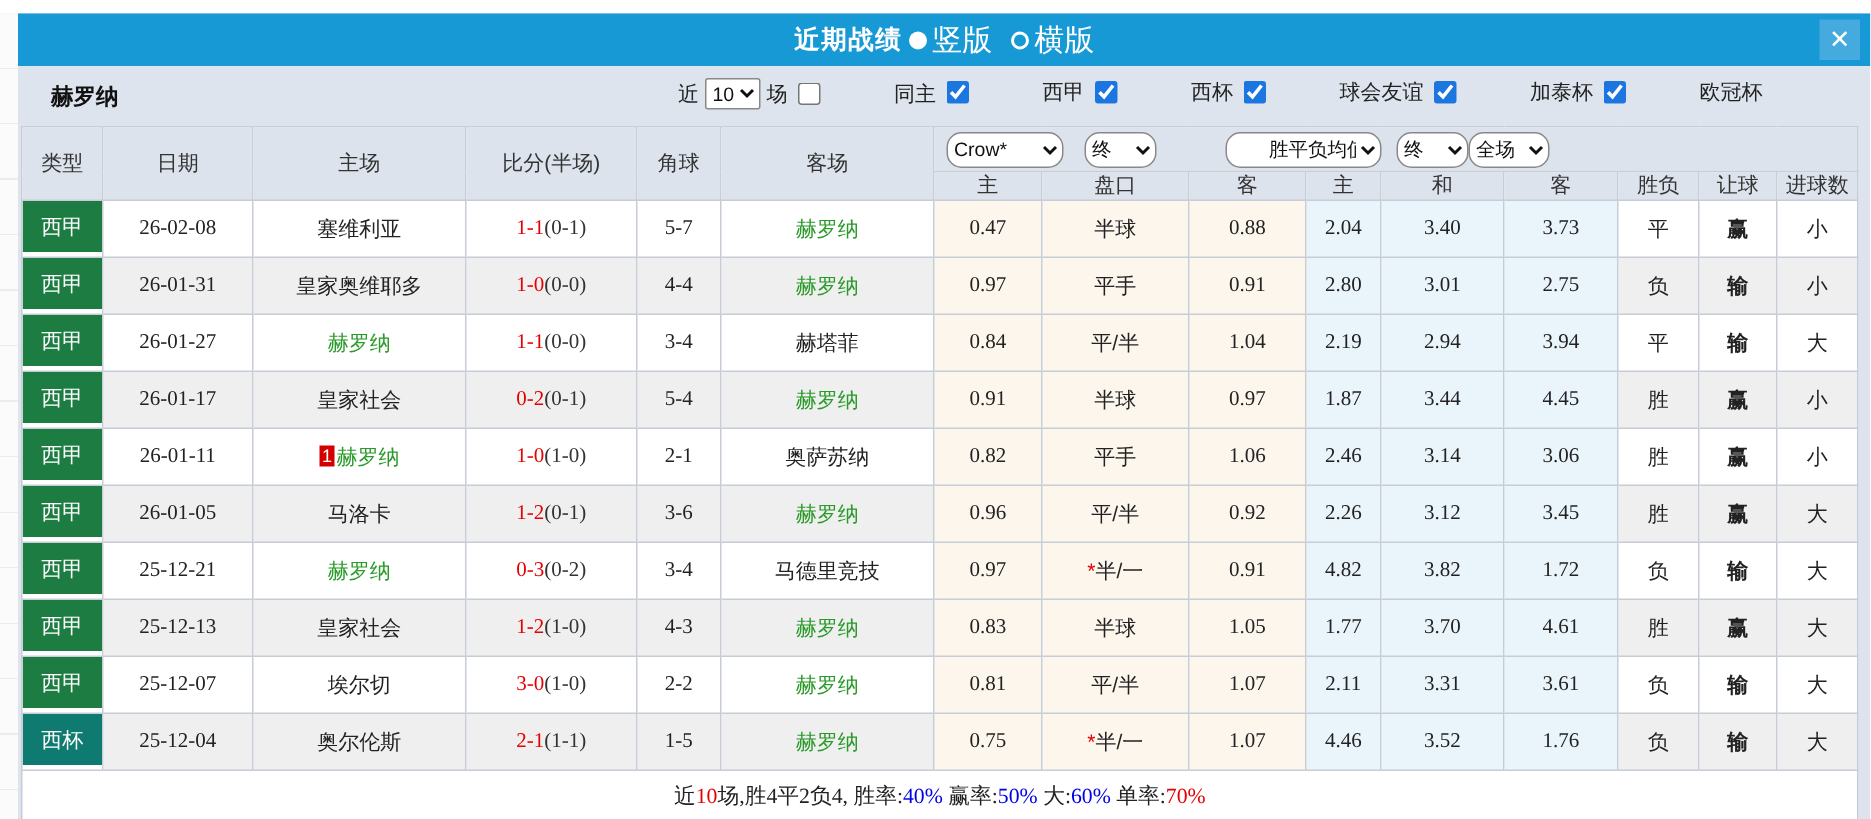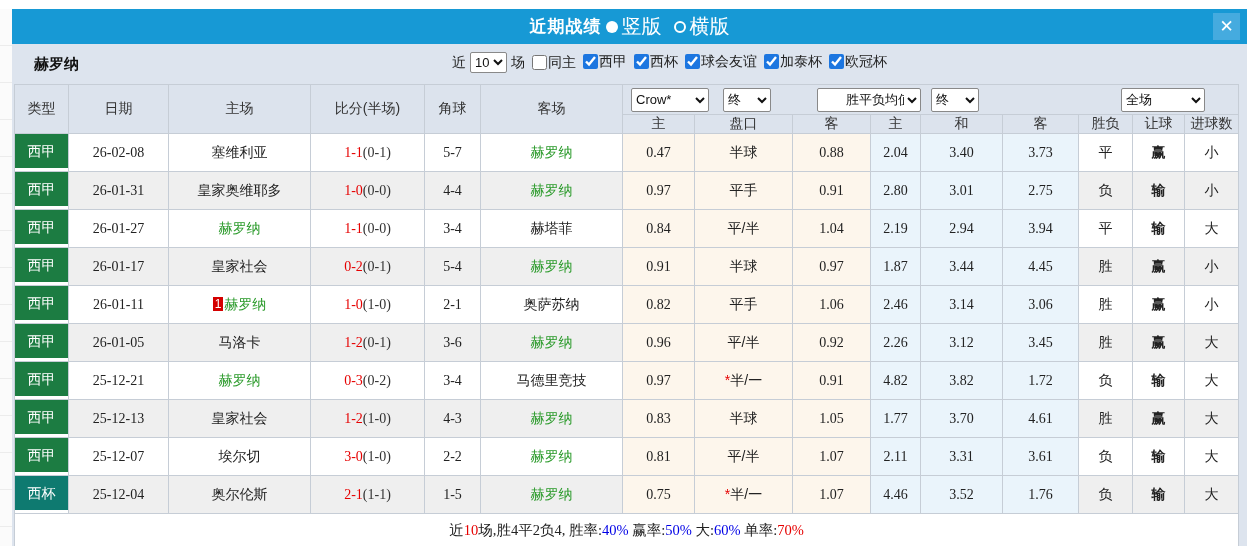--- a/index.html
+++ b/index.html
@@ -19,36 +19,36 @@
   .radio-label{cursor:pointer;}
   .close-btn{position:absolute;right:7px;top:4px;width:27px;height:27px;background:#45abdf;color:#fff;
     display:flex;align-items:center;justify-content:center;font-size:17px;font-weight:bold;cursor:pointer;}
 
   
   .filterbar{position:relative;height:40px;}
   .team{position:absolute;left:22px;top:11px;font-weight:bold;font-size:15px;color:#111;}
   .filter-controls{position:absolute;left:440px;top:8px;display:flex;align-items:center;font-size:14px;color:#222;}
   select{font-size:13px;border:1px solid #898989;background:#fff;border-radius:2px;height:22px;color:#111;}
   .filter-controls select{height:21px;margin:0 4px;}
-  .cb{display:inline-flex;align-items:center;margin-left:7px;cursor:pointer;}
+  .cb{display:inline-flex;align-items:center;margin-left:7px;cursor:pointer;gap:48px;}
   .cb input{width:15px;height:15px;accent-color:#1c76e0;margin:0 1px 0 0;cursor:pointer;}
 
   
   .results{border-collapse:collapse;table-layout:fixed;width:1224px;margin-left:2px;background:#fff;}
   .results td,.results th{border:1px solid #c6cdd6;overflow:hidden;white-space:nowrap;padding:0;}
   .results thead th{background:#dce3ed;font-weight:normal;color:#333;font-size:14px;}
   .hdr-top th{height:29px;}
   .hdr-sub th{height:17px;font-size:13px;}
   .sel-flex{display:flex;align-items:center;}
-  .sel-flex select{height:24px;}
+  .sel-flex select{height:24px;border-radius:10px;}
   .sel-crow{margin-left:8px;width:78px;}
   .sel-t1{margin-left:14px;width:48px;}
   .sel-avg{margin-left:46px;width:104px;padding-left:24px;}
   .sel-t2{margin-left:10px;width:48px;}
-  .sel-scope{margin-left:142px;width:84px;}
+  .sel-scope{width:54px;}
 
   .results tbody td{height:37px;text-align:center;font-size:14px;color:#222;}
   .results tbody tr{background:#fff;}
   .results tbody tr.alt{background:#efefef;}
   .results td.c-odds{background:#fdf6ec;}
   .results td.c-avg{background:#eaf4fb;margin-top:12px;}
   td.c-type{background:#fff !important;vertical-align:top;}
   .type-box{height:34px;line-height:34px;color:#fff;font-size:14px;text-align:center;margin-bottom:3px;}
   .type-box.league{background:#1c7c42;}
   .type-box.cup{background:#0e7a70;}

